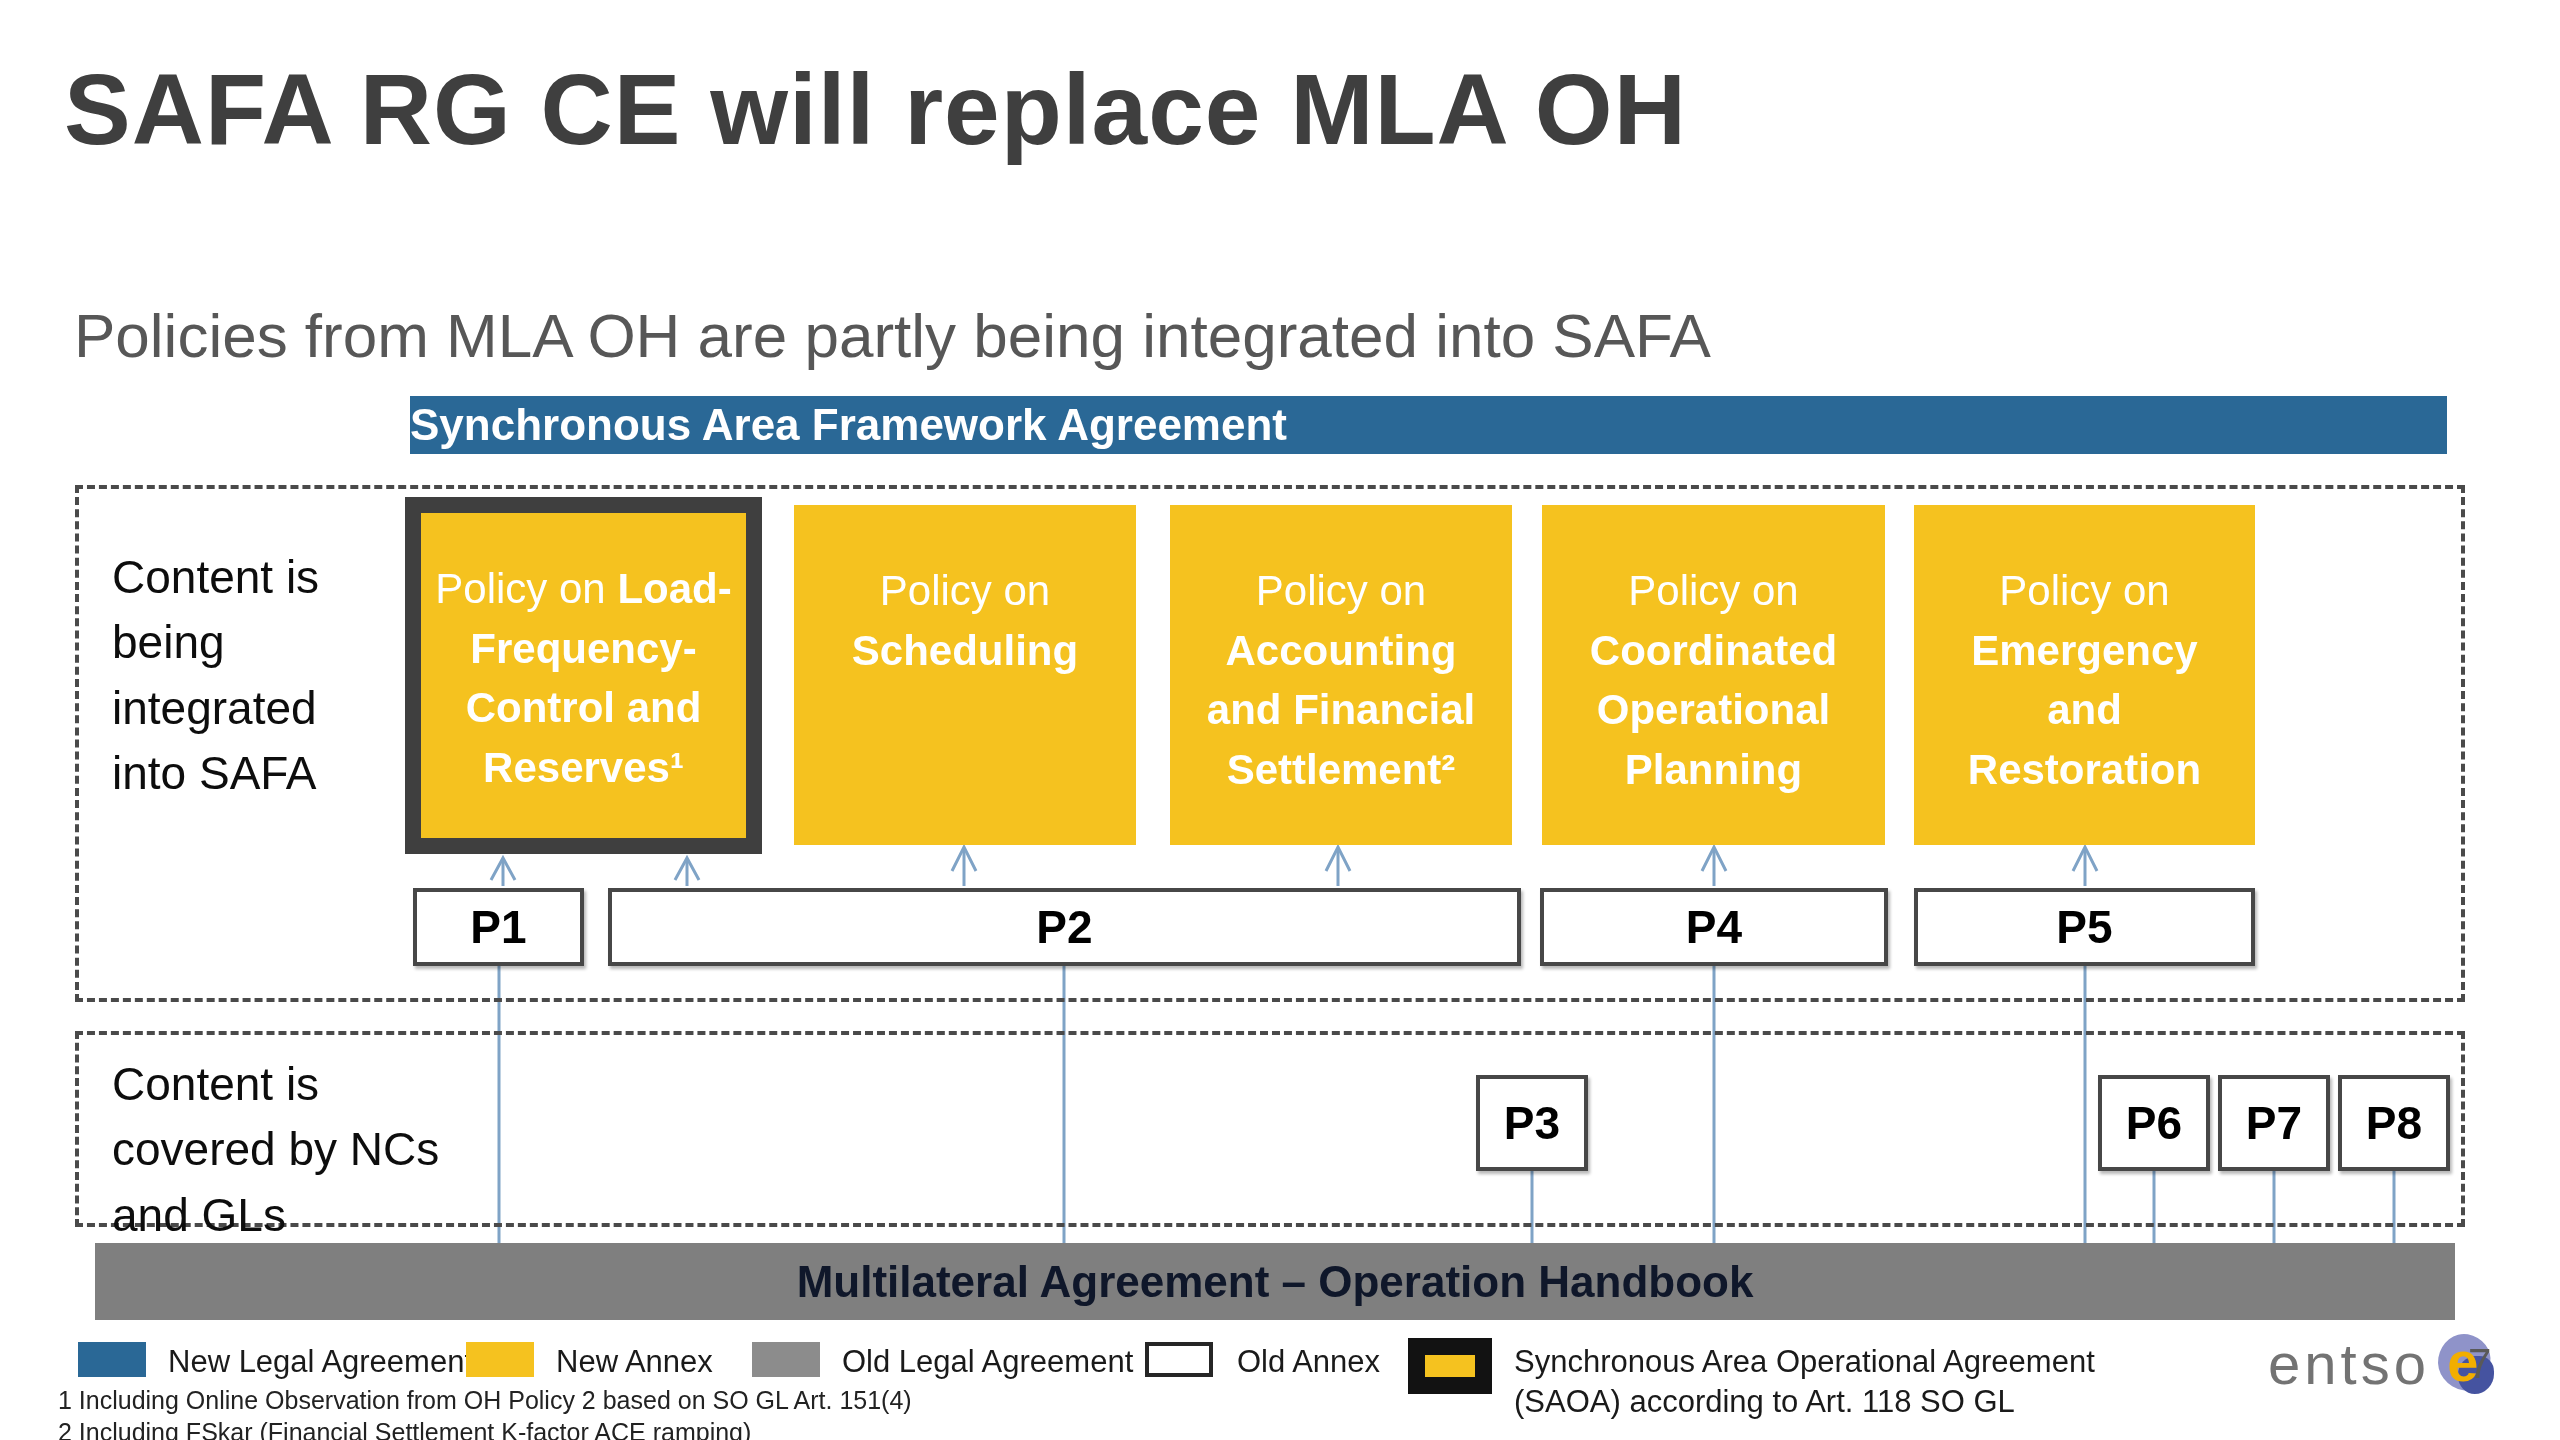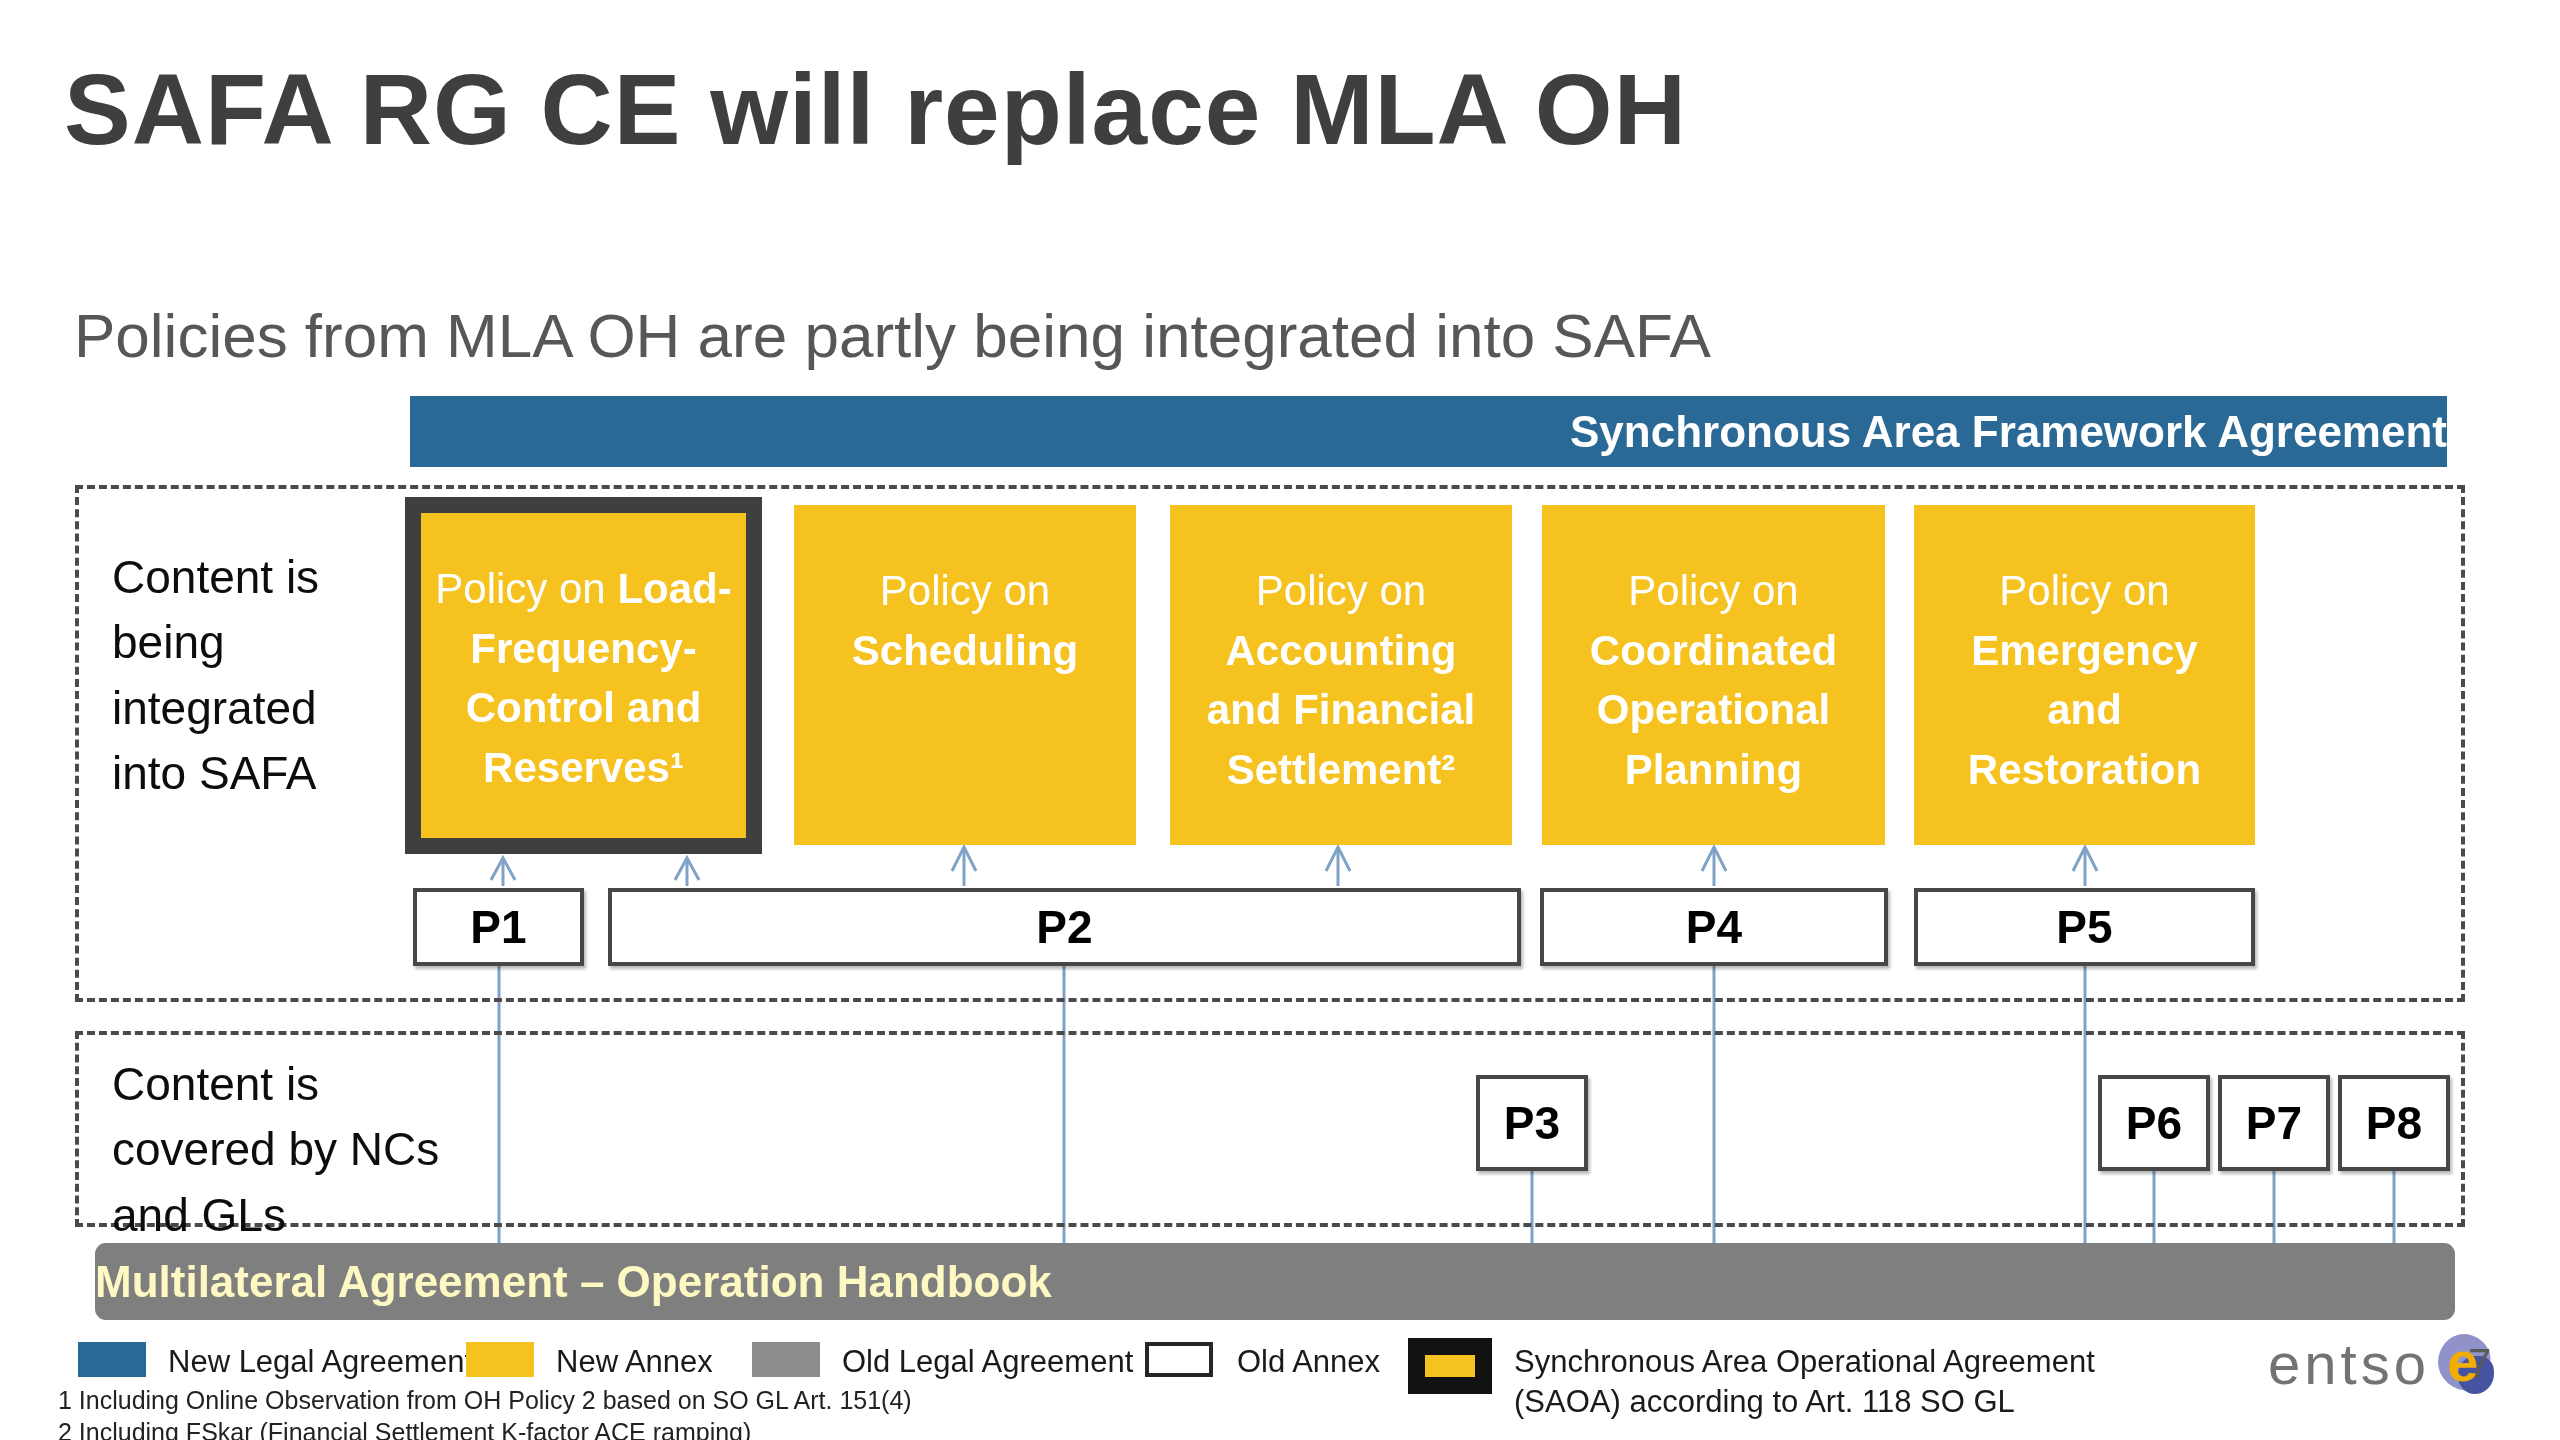--- a/index.html
+++ b/index.html
@@ -10,23 +10,23 @@
 
   .title {
     position:absolute; left:64px; top:52px; font-size:100px; font-weight:bold;
     color:#3F3F3F; letter-spacing:1px; white-space:nowrap;
   }
   .subtitle {
     position:absolute; left:74px; top:300px; font-size:62px; color:#575757; white-space:nowrap;
   }
 
   .safa-bar {
-    position:absolute; left:410px; top:396px; width:2037px; height:71px;
+    position:absolute; left:410px; top:396px; width:2037px; height:58px;
     background:#2A6896; color:#fff; font-weight:bold; font-size:44px;
-    display:flex; align-items:center; justify-content:flex-end;
+    display:flex; align-items:center; justify-content:flex-start;
   }
 
   .dashed-box { position:absolute; border:4px dashed #4A4A4A; box-sizing:border-box; background:transparent; }
   .dashed-upper { left:75px; top:485px; width:2390px; height:517px; }
   .dashed-lower { left:75px; top:1031px; width:2390px; height:196px; }
 
   .section-label {
     position:absolute; font-size:46px; color:#0d0d0d; line-height:1.42; white-space:pre-line;
   }
   .label-upper { left:112px; top:545px; }
@@ -47,22 +47,22 @@
     position:absolute; background:#ffffff; border:4px solid #474747; box-sizing:border-box;
     display:flex; align-items:center; justify-content:center;
     font-weight:bold; font-size:46px; color:#000;
     box-shadow:2px 3px 3px rgba(0,0,0,0.28);
   }
   .p-row   { top:888px; height:78px; }
   .p-small { top:1075px; width:112px; height:96px; }
 
   .mla-bar {
     position:absolute; left:95px; top:1243px; width:2360px; height:77px;
-    background:#7F7F7F; color:#fef9c3; font-weight:bold; font-size:44px;
-    display:flex; align-items:center; justify-content:flex-start;border-radius:11px;
+    background:#7F7F7F; color:#0f172a; font-weight:bold; font-size:44px;
+    display:flex; align-items:center; justify-content:center;
   }
 
   .connectors { position:absolute; left:0; top:0; pointer-events:none; }
 
   .legend-item {
     position:absolute; top:1338px; display:flex; align-items:flex-start; gap:22px;
     font-size:31px; color:#1a1a1a;
   }
   .legend-label { white-space:pre-line; line-height:1.3; padding-top:4px; }
   .swatch { width:68px; height:35px; flex:0 0 auto; margin-top:4px; }

